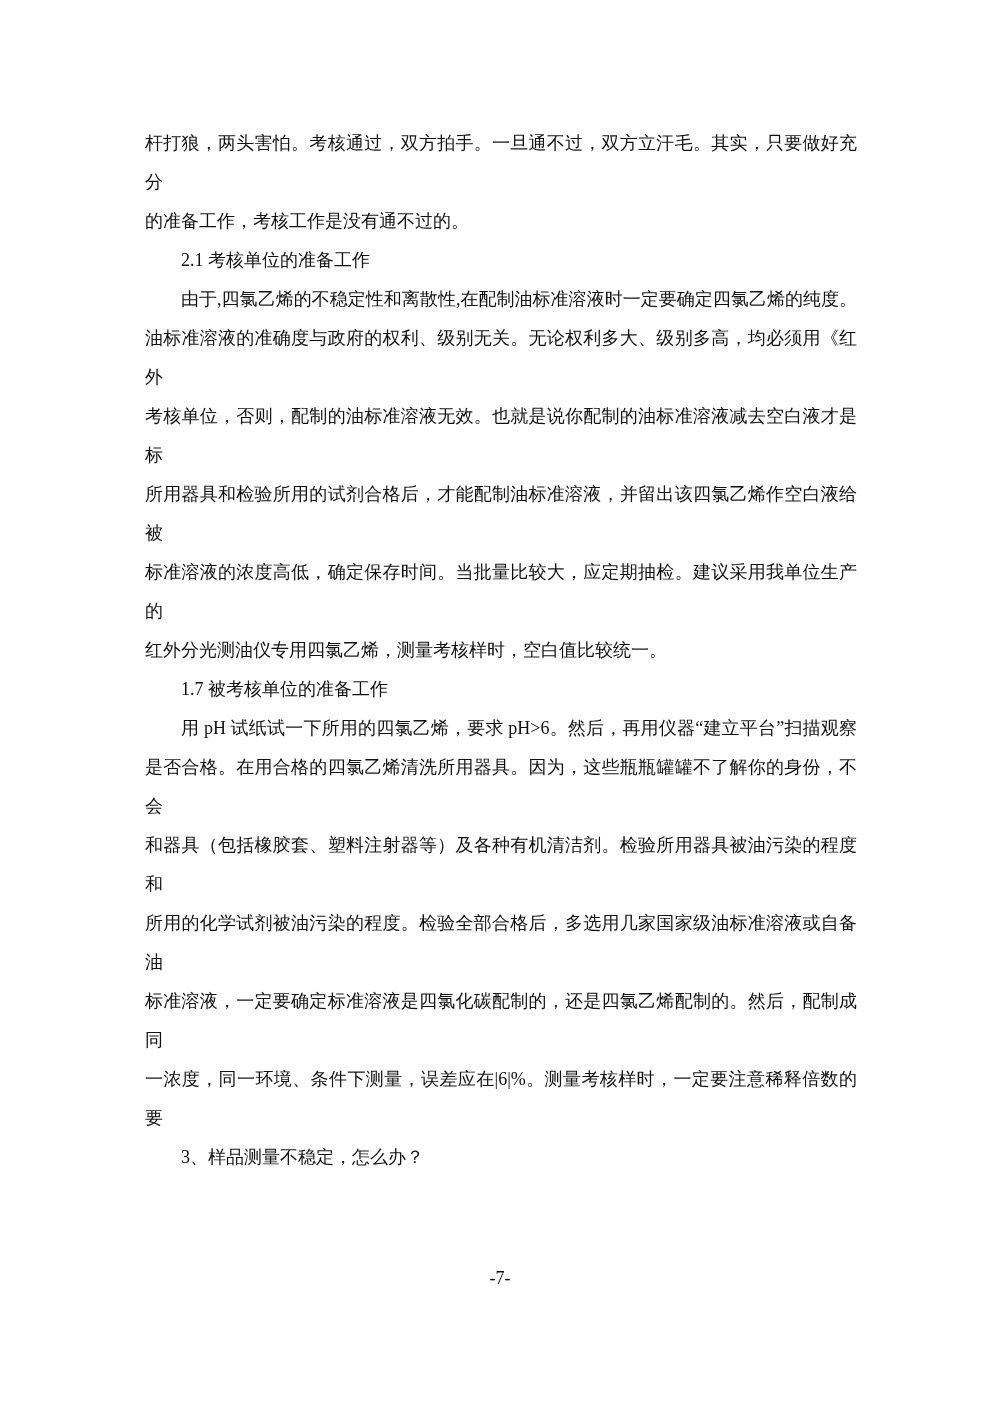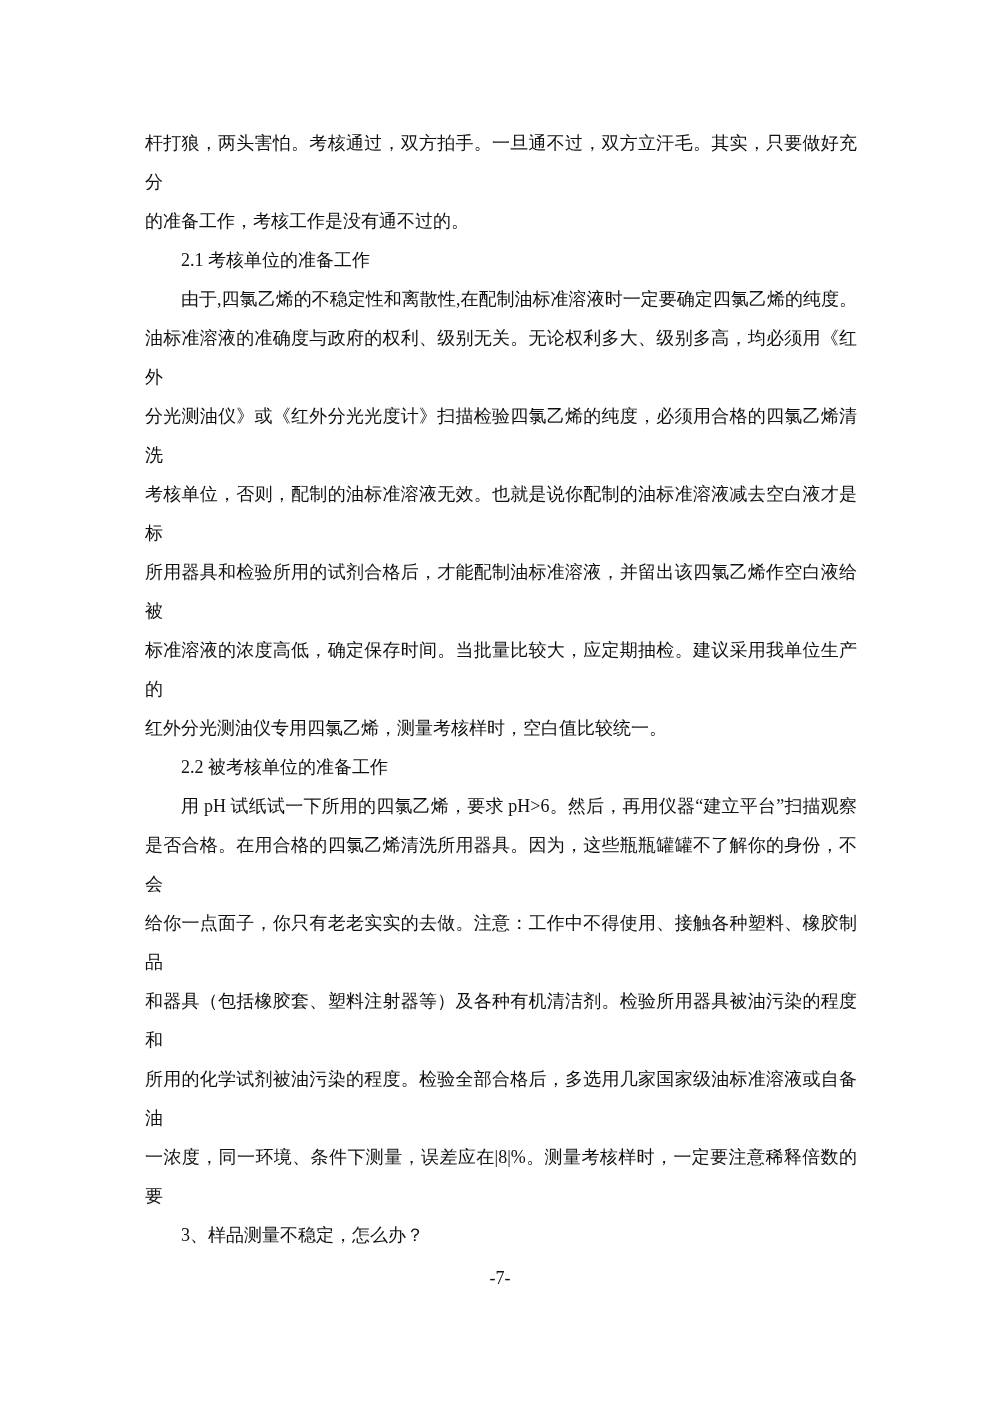--- a/index.html
+++ b/index.html
@@ -49,28 +49,27 @@
 </head>
 <body>
 
 <div class="page">
   <div class="body-text">
       <div class="line fill">杆打狼，两头害怕。考核通过，双方拍手。一旦通不过，双方立汗毛。其实，只要做好充分</div>
       <div class="line">的准备工作，考核工作是没有通不过的。</div>
       <div class="line indent">2.1 考核单位的准备工作</div>
       <div class="line indent fill">由于,四氯乙烯的不稳定性和离散性,在配制油标准溶液时一定要确定四氯乙烯的纯度。</div>
       <div class="line fill">油标准溶液的准确度与政府的权利、级别无关。无论权利多大、级别多高，均必须用《红外</div>
-      <div class="line fill">分光测油仪》或《红外分光光度计》扫描检验四氯乙烯的纯度，必须用合格的四氯乙烯清洗</div>
       <div class="line fill">考核单位，否则，配制的油标准溶液无效。也就是说你配制的油标准溶液减去空白液才是标</div>
       <div class="line fill">所用器具和检验所用的试剂合格后，才能配制油标准溶液，并留出该四氯乙烯作空白液给被</div>
       <div class="line fill">标准溶液的浓度高低，确定保存时间。当批量比较大，应定期抽检。建议采用我单位生产的</div>
       <div class="line">红外分光测油仪专用四氯乙烯，测量考核样时，空白值比较统一。</div>
-      <div class="line indent">2.2 被考核单位的准备工作</div>
+      <div class="line indent">1.7 被考核单位的准备工作</div>
       <div class="line indent fill">用 pH 试纸试一下所用的四氯乙烯，要求 pH&gt;6。然后，再用仪器“建立平台”扫描观察</div>
       <div class="line fill">是否合格。在用合格的四氯乙烯清洗所用器具。因为，这些瓶瓶罐罐不了解你的身份，不会</div>
-      <div class="line fill">给你一点面子，你只有老老实实的去做。注意：工作中不得使用、接触各种塑料、橡胶制品</div>
       <div class="line fill">和器具（包括橡胶套、塑料注射器等）及各种有机清洁剂。检验所用器具被油污染的程度和</div>
       <div class="line fill">所用的化学试剂被油污染的程度。检验全部合格后，多选用几家国家级油标准溶液或自备油</div>
-      <div class="line fill">一浓度，同一环境、条件下测量，误差应在|8|%。测量考核样时，一定要注意稀释倍数的要</div>
+      <div class="line fill">标准溶液，一定要确定标准溶液是四氯化碳配制的，还是四氯乙烯配制的。然后，配制成同</div>
+      <div class="line fill">一浓度，同一环境、条件下测量，误差应在|6|%。测量考核样时，一定要注意稀释倍数的要</div>
       <div class="line indent">3、样品测量不稳定，怎么办？</div>
     </div>
   <div class="page-num">-7-</div>
 </div>
 
 </body></html>

